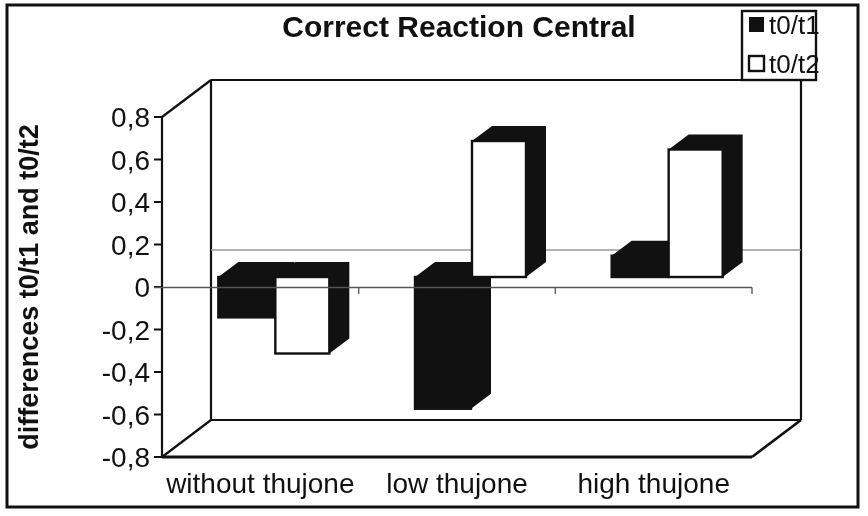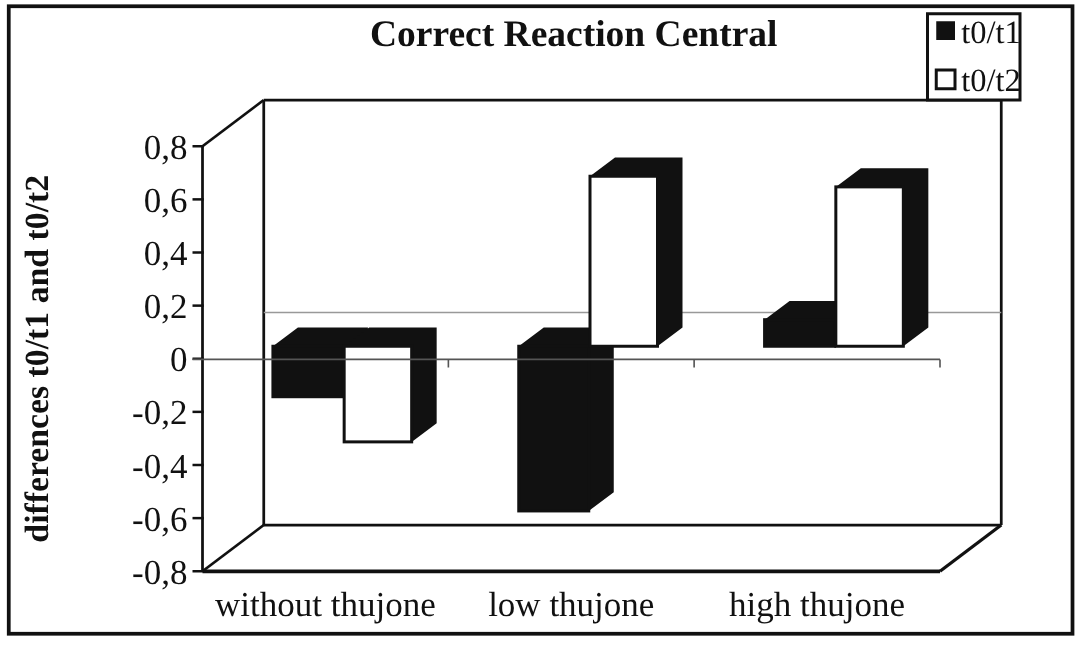--- a/index.html
+++ b/index.html
@@ -1,17 +1,17 @@
 <!DOCTYPE html>
 <html><head>
 <meta charset="utf-8">
 <style>
   html,body{margin:0;padding:0;background:#fff;}
   .page{position:relative;width:868px;height:516px;background:#fff;
-        font-family:Liberation Serif, serif;}
+        font-family:Liberation Sans, sans-serif;}
   svg{position:absolute;left:0;top:0;}
   text{fill:#111;}
   .title{font-size:30px;font-weight:bold;}
   .ytick{font-size:28px;}
   .cat{font-size:28px;}
   .ylab{font-size:27px;font-weight:bold;}
   .leg{font-size:26px;}
 </style>
 </head>
 <body>

